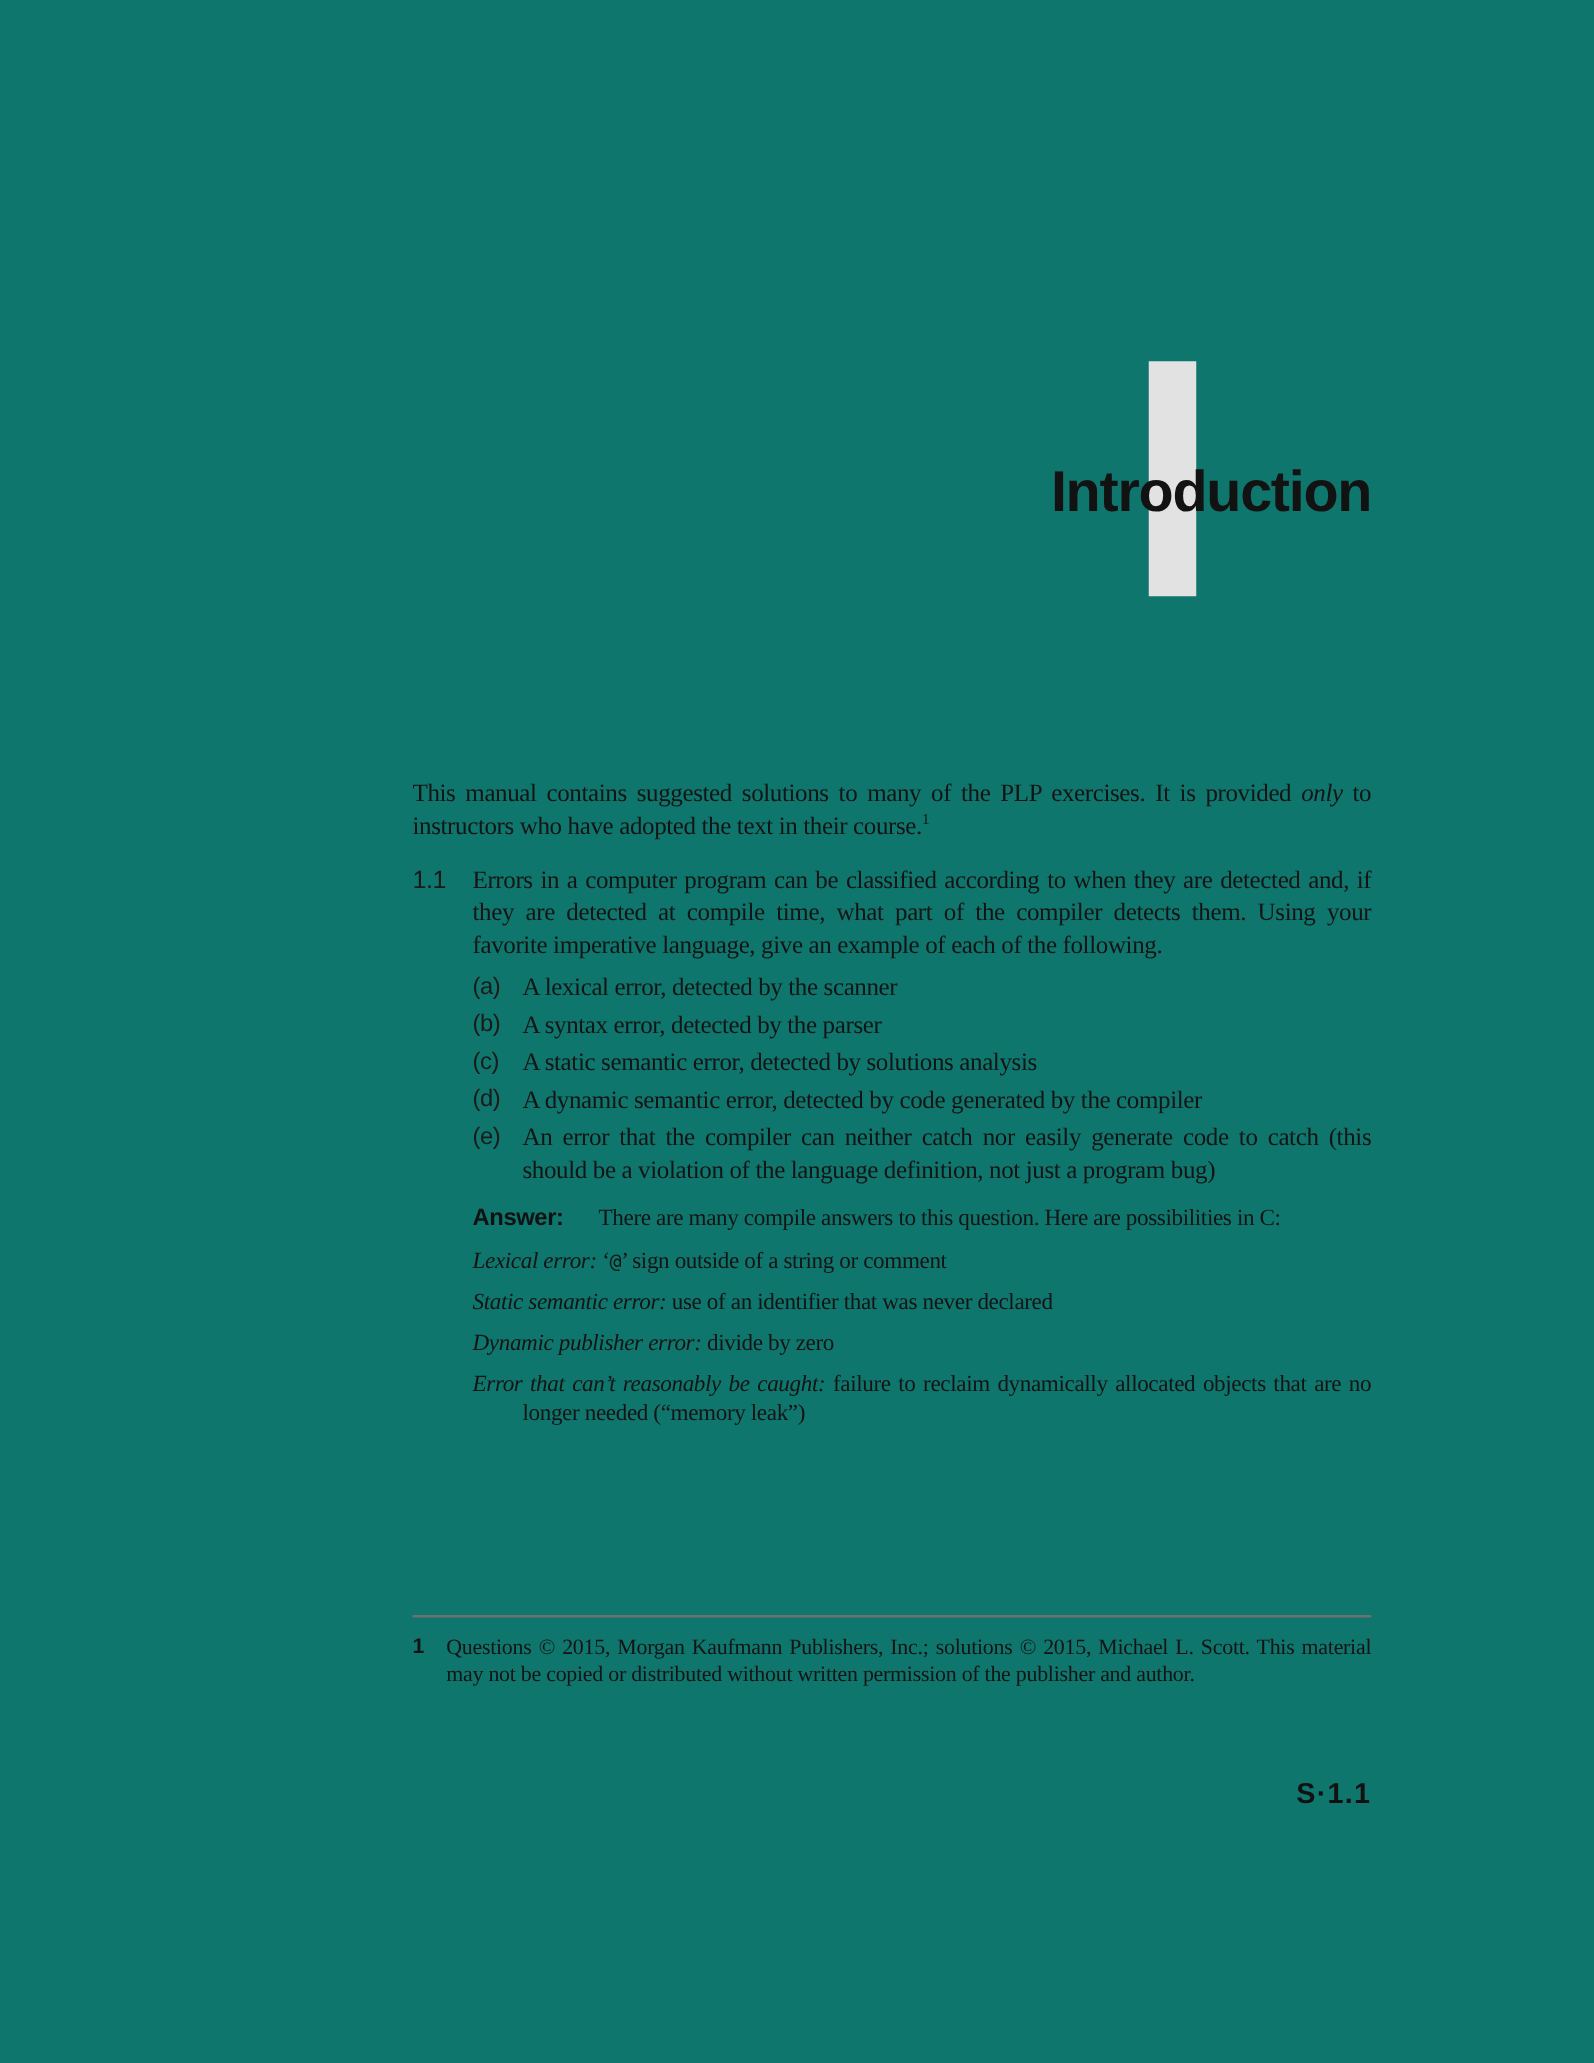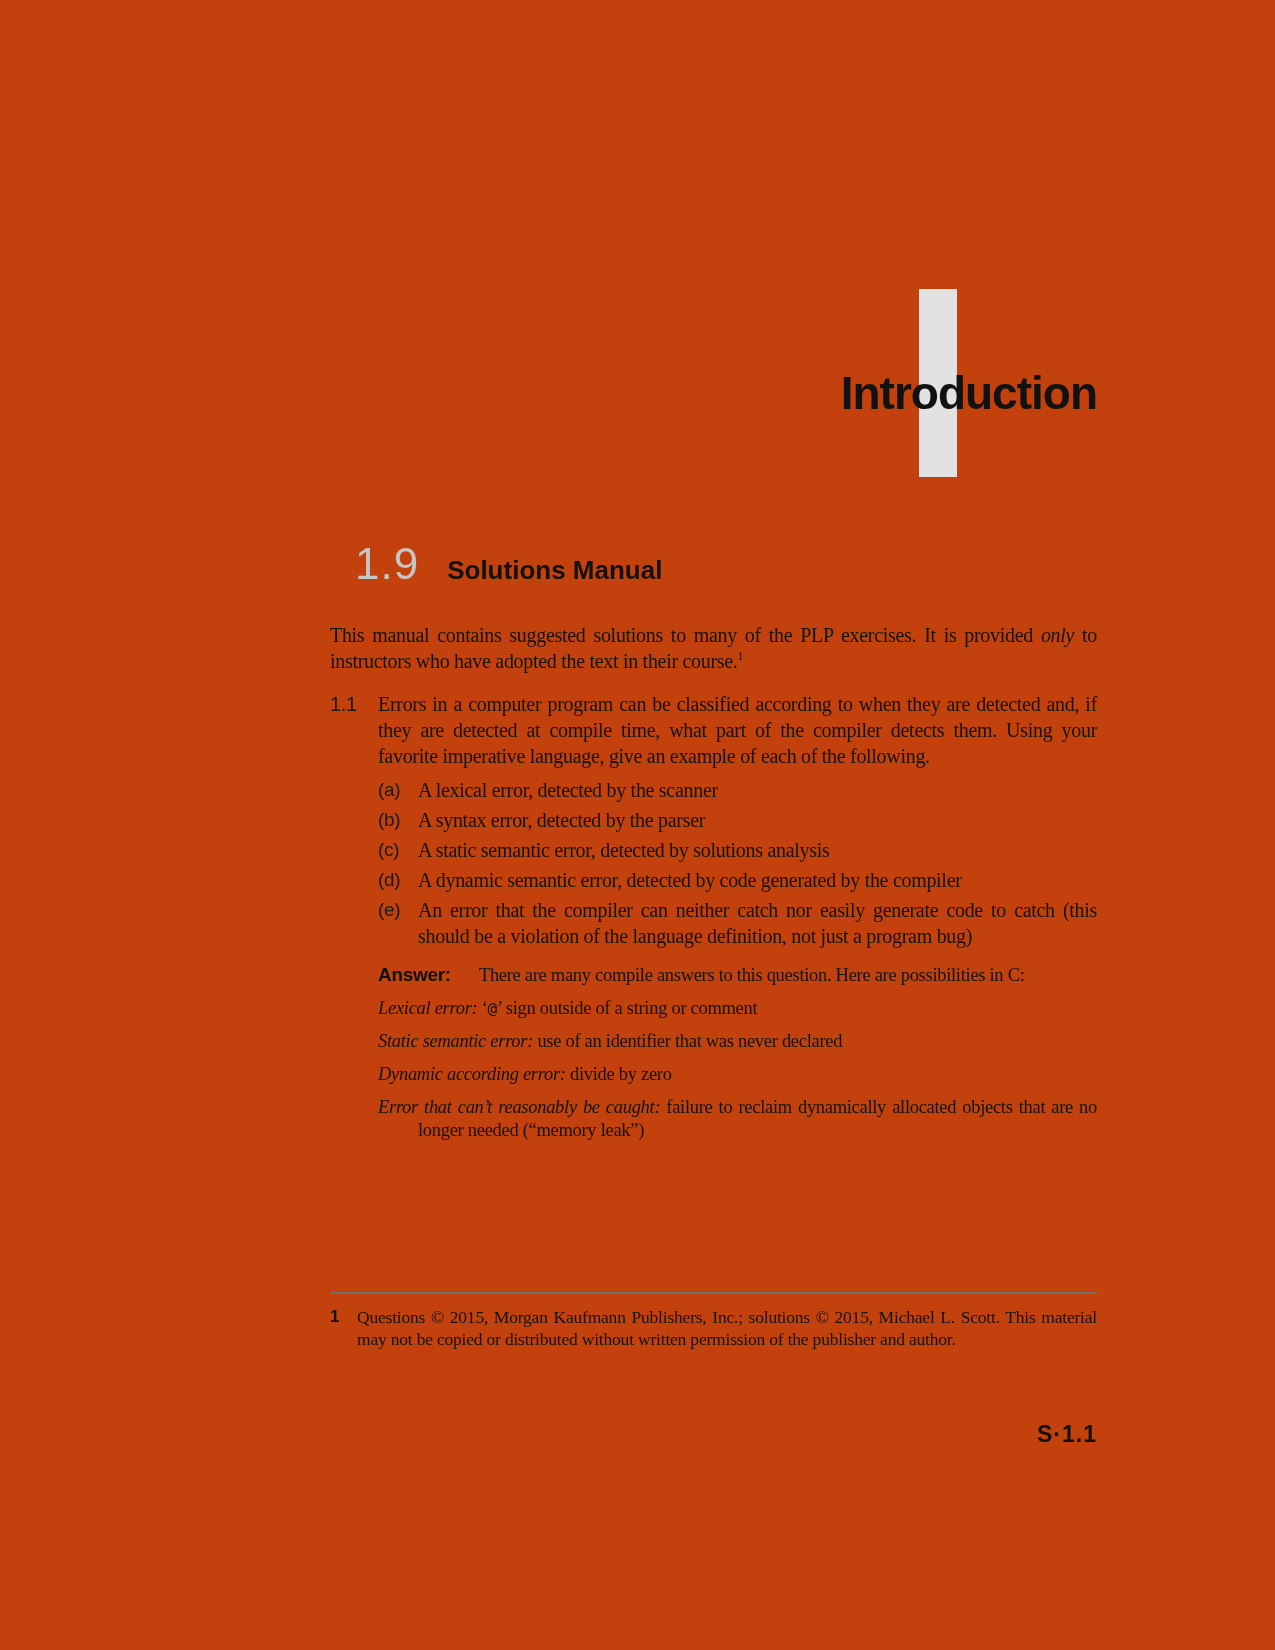--- a/index.html
+++ b/index.html
@@ -1,20 +1,20 @@
 <!DOCTYPE html>
 <html><head>
 <meta charset="utf-8">
 <style>
   html,body { margin:0; padding:0; background:#ffffff; }
   .page {
     position: relative;
     width: 1275px;
     height: 1650px;
-    background: #c2410c;
+    background: #0f766e;
     font-family: "Liberation Serif", serif;
     color: #141414;
     overflow: hidden;
   }
 
   
   .chapter-bar {
     position: absolute;
     left: 919px; top: 289px;
     width: 38px; height: 188px;
@@ -144,24 +144,20 @@
   }
 </style>
 </head>
 <body>
 
 <div class="page">
 
   <div class="chapter-bar"></div>
   <h1 class="chapter-title">Introduction</h1>
 
-  <div class="section-head">
-    <span class="section-number">1.9</span>
-    <h2 class="section-title">Solutions Manual</h2>
-  </div>
 
   <div class="content">
 
     <p class="intro"><span>This manual contains suggested solutions to many of the PLP exercises. It is provided</span> <em>only</em><span> to instructors who have adopted the text in their course.</span><sup>1</sup></p>
 
     <div class="exercise">
       <div class="ex-num">1.1</div>
       <div class="ex-body">
         <p class="ex-statement">Errors in a computer program can be classified according to when they are detected and, if they are detected at compile time, what part of the compiler detects them. Using your favorite imperative language, give an example of each of the following.</p>
 
@@ -189,21 +185,21 @@
         </ol>
 
         <div class="answer">
           <div class="answer-head"><span class="answer-label">Answer:</span><span>There are many compile answers to this question. Here are possibilities in C:</span></div>
 
           <div class="ans-item"><em>Lexical error:</em><span> ‘</span><code>@</code><span>’ sign outside of a string or comment</span></div>
 
 
           <div class="ans-item"><em>Static semantic error:</em><span> use of an identifier that was never declared</span></div>
 
-          <div class="ans-item"><em>Dynamic according error:</em><span> divide by zero</span></div>
+          <div class="ans-item"><em>Dynamic publisher error:</em><span> divide by zero</span></div>
 
           <div class="ans-item hang"><em>Error that can’t reasonably be caught:</em><span> failure to reclaim dynamically allocated objects that are no longer needed (“memory leak”)</span></div>
         </div>
       </div>
     </div>
   </div>
 
   <div class="footnote-area">
     <div class="footnote-rule"></div>
     <div class="footnote">

